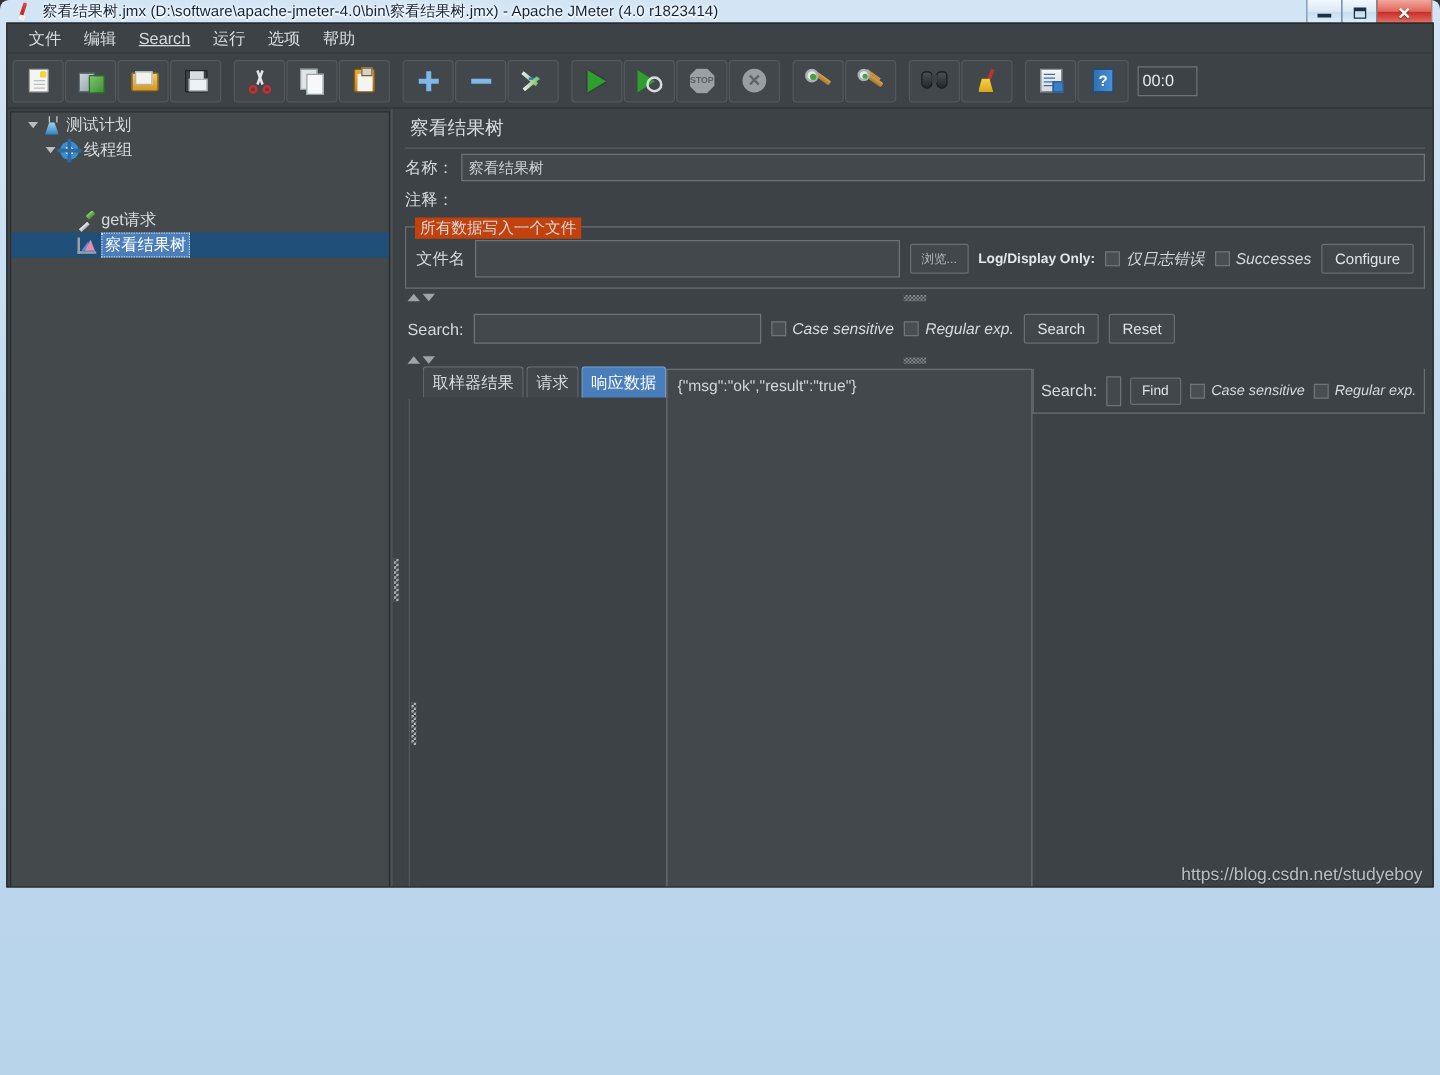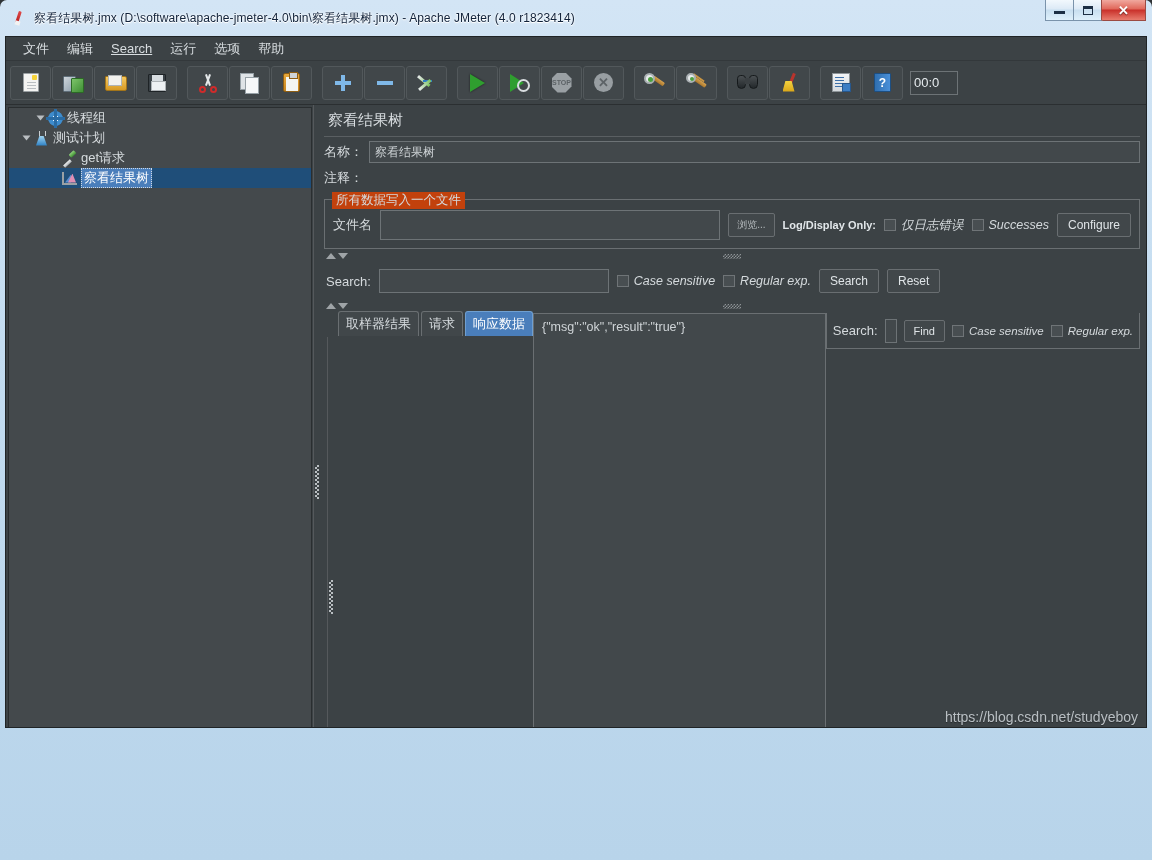--- a/index.html
+++ b/index.html
@@ -12,21 +12,21 @@
 
   
   .window {
     position: absolute; left: 0; top: 0;
     width: 1152px; height: 860px;
     background: linear-gradient(to bottom, #d3e5f5 0%, #c3dcf0 40%, #b8d4ea 100%);
     border-radius: 7px 7px 0 0;
     padding: 0 5px 5px 5px;
   }
   .titlebar {
-    height: 36px; position: relative;
+    height: 18px; position: relative;
     display: flex; align-items: center;
     padding-left: 6px;
   }
   .title-icon {
     width: 16px; height: 16px; margin-right: 7px;
     position: relative; flex: none;
   }
   .title-icon::before {
     content: ""; position: absolute;
     left: 6px; top: 1px; width: 3px; height: 12px;
@@ -557,39 +557,39 @@
         </div>
       <div class="tb-btn">
           <span class="ic-help">?</span>
         </div>
       <div class="tb-timer">00:0</div>
     </div>
 
     <div class="main">
 
       <div class="tree-panel">
+        <div class="tree-row" style="padding-left:10px;">
+          <span class="tw">
+              <span class="arrow"></span>
+            </span>
+          <span class="tico">
+              <span class="ic-flask"></span>
+            </span>
+          <span class="label-box">测试计划</span>
+        </div>
         <div class="tree-row" style="padding-left:24px;">
           <span class="tw">
               <span class="arrow"></span>
             </span>
           <span class="tico">
               <span class="ic-gear"></span>
             </span>
           <span class="label-box">线程组</span>
         </div>
-        <div class="tree-row" style="padding-left:10px;">
-          <span class="tw">
-              <span class="arrow"></span>
-            </span>
-          <span class="tico">
-              <span class="ic-flask"></span>
-            </span>
-          <span class="label-box">测试计划</span>
-        </div>
-        <div class="tree-row" style="padding-left:38px;">
+        <div class="tree-row" style="padding-left:38px;margin-top:36px;">
           <span class="tw"></span>
           <span class="tico">
               <span class="ic-pipette"></span>
             </span>
           <span class="label-box">get请求</span>
         </div>
         <div class="tree-row sel" style="padding-left:38px;">
           <span class="tw"></span>
           <span class="tico">
               <span class="ic-chart"></span>

